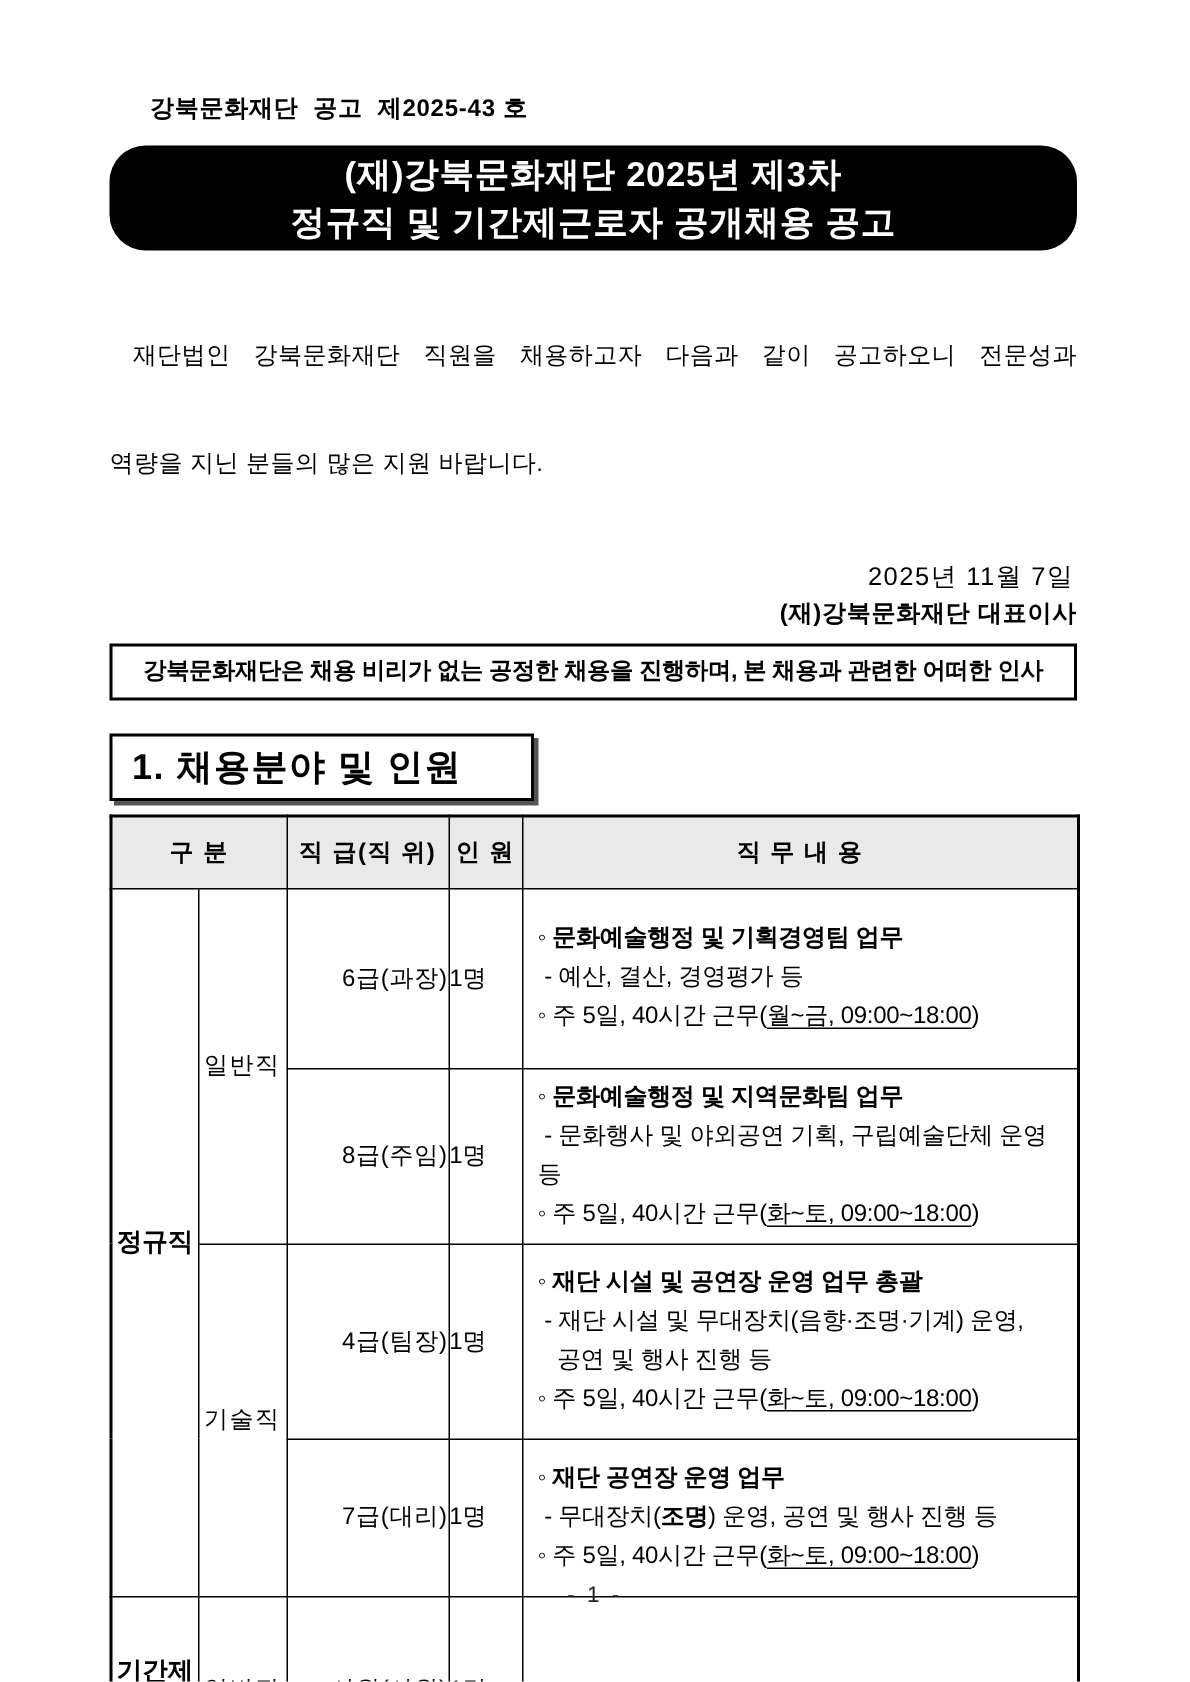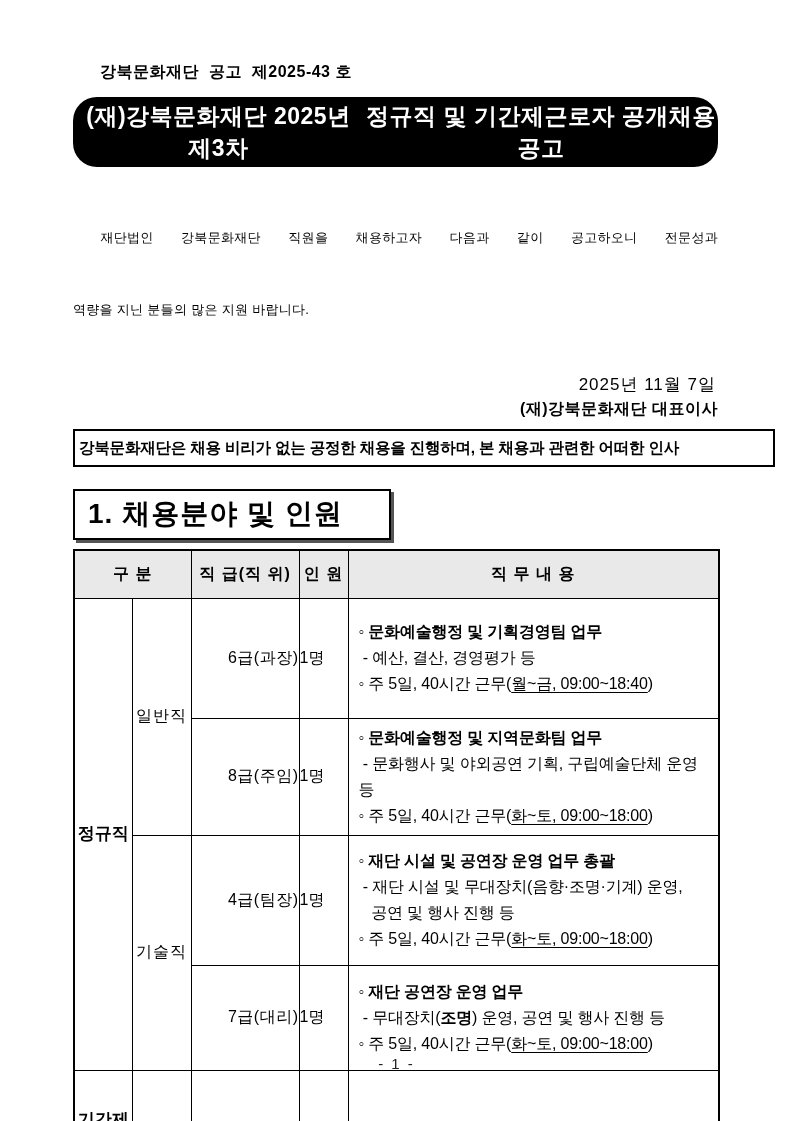--- a/index.html
+++ b/index.html
@@ -21,46 +21,46 @@
   .page{ position:absolute; left:0; top:0; width:793px; height:1121px; padding:62px 75px 0 73px; }
 
   .doc-number{
     font-size:16px; font-weight:bold; letter-spacing:0.5px; white-space:pre;margin-left:27px;
   }
 
   .title-box{
     margin-top:14px; width:645px; height:70px;
     background:var(--banner-bg); color:var(--banner-fg);
     border-radius:24px;
-    display:flex; flex-direction:row; justify-content:center; align-items:center;
+    display:flex; flex-direction:column; justify-content:center; align-items:center;
     text-align:center;
   }
   .title-box div{ font-size:23px; font-weight:bold; letter-spacing:0.5px; line-height:32px; }
 
-  .intro{ margin-top:11px; font-size:13px; line-height:24px; letter-spacing:0.3px; white-space:pre-wrap; }
+  .intro{ margin-top:11px; font-size:16px; line-height:24px; letter-spacing:0.3px; white-space:pre-wrap; }
   .intro .l1{ text-align:justify; text-align-last:justify; }
 
   .date-line{ margin-top:3px; text-align:right; font-size:17px; letter-spacing:1px; padding-right:2px; }
   .signer-line{ margin-top:3px; text-align:right; font-size:16px; font-weight:bold; letter-spacing:0.5px; }
 
   .notice-box{
-    margin-top:9px; width:702px;
+    margin-top:9px; width:645px;
     border:2px solid var(--border);
     padding:5px 4px 6px 4px;
-    text-align:left;
+    text-align:center;
   }
   .notice-box div{ font-size:15.5px; font-weight:bold; line-height:23px; letter-spacing:-0.2px; }
 
   .section-title{
     margin-top:22px;
     display:inline-block;
     border:2px solid var(--border);
     box-shadow:3px 3px 0 #555;
     padding:4px 46px 5px 13px;
-    font-size:28px; font-weight:bold; letter-spacing:1px;
+    font-size:24px; font-weight:bold; letter-spacing:1px;
     background:#fff;
   }
 
   table.recruit{
     margin-top:9px;
     width:645px;
     border-collapse:collapse;
     table-layout:fixed;
   }
   table.recruit th, table.recruit td{
@@ -134,21 +134,21 @@
     </thead>
     <tbody id="recruit-body">
         <tr style="height: 120px;">
           <td class="c-cat" rowspan="4">정규직</td>
           <td class="c-sub" rowspan="2">일반직</td>
           <td class="c-grade">6급(과장)</td>
           <td class="c-count">1명</td>
           <td class="c-duty">
             <div class="duty-line"><span class="seg-b">◦ 문화예술행정 및 기획경영팀 업무</span></div>
             <div class="duty-line"><span> - 예산, 결산, 경영평가 등</span></div>
-            <div class="duty-line"><span>◦ 주 5일, 40시간 근무(</span><span class="seg-u">월~금, 09:00~18:40</span><span>)</span></div>
+            <div class="duty-line"><span>◦ 주 5일, 40시간 근무(</span><span class="seg-u">월~금, 09:00~18:00</span><span>)</span></div>
           </td>
         </tr>
         <tr style="height: 115px;">
           <td class="c-grade">8급(주임)</td>
           <td class="c-count">1명</td>
           <td class="c-duty">
             <div class="duty-line"><span class="seg-b">◦ 문화예술행정 및 지역문화팀 업무</span></div>
             <div class="duty-line"><span> - 문화행사 및 야외공연 기획, 구립예술단체 운영 등</span></div>
             <div class="duty-line"><span>◦ 주 5일, 40시간 근무(</span><span class="seg-u">화~토, 09:00~18:00</span><span>)</span></div>
           </td>

